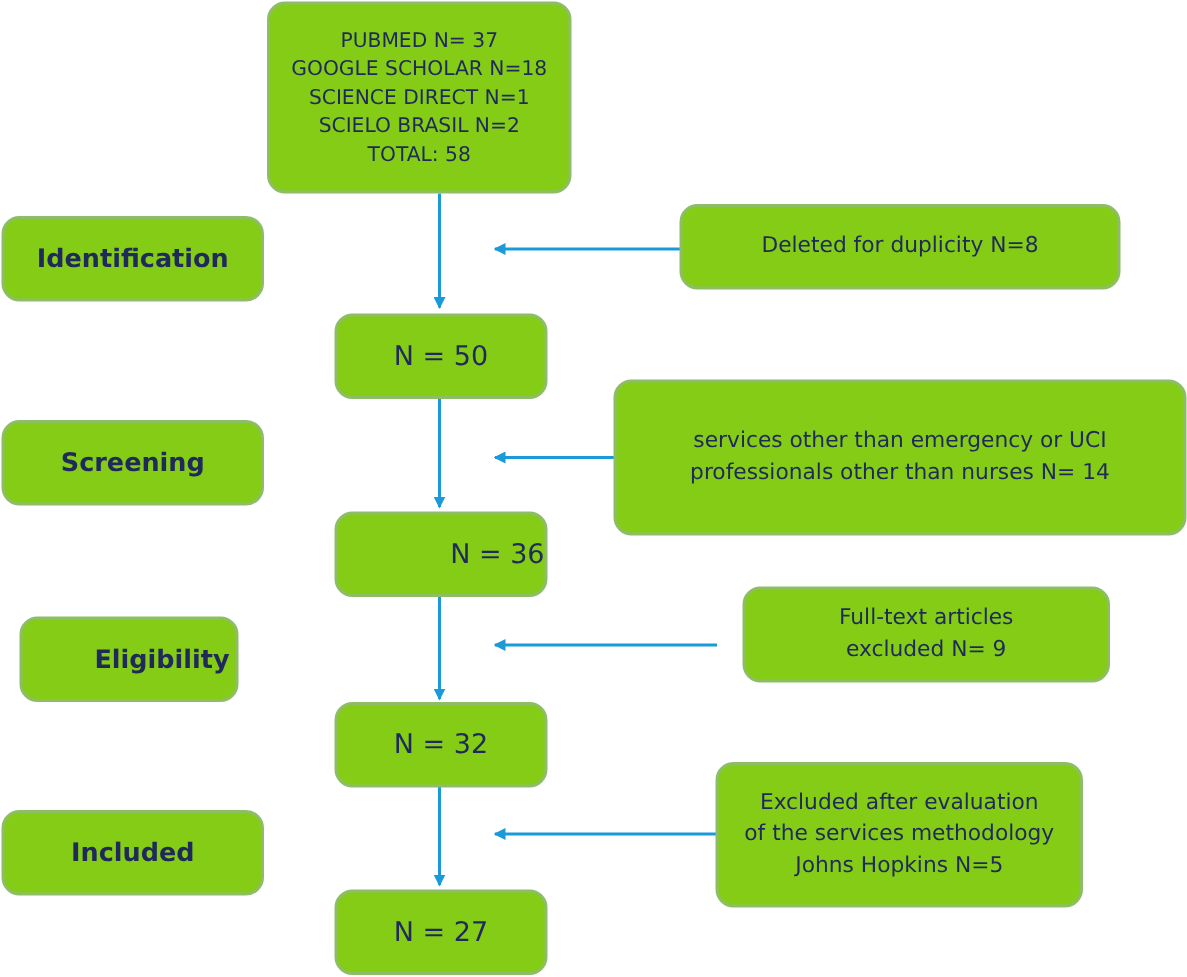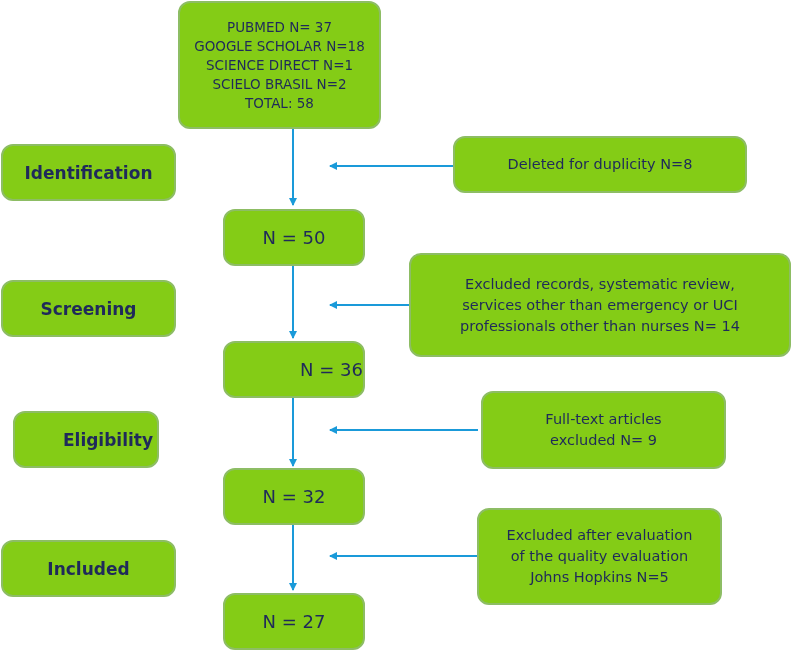--- a/index.html
+++ b/index.html
@@ -68,25 +68,24 @@
   <span>N = 32</span>
 </div>
 <div class="box count" style="left:223px;top:593px;width:142px;height:57px;">
   <span>N = 27</span>
 </div>
 
 <div class="box excl" style="left:453px;top:136px;width:294px;height:57px;">
   <span>Deleted for duplicity N=8</span>
 </div>
 <div class="box excl" style="left:409px;top:253px;width:382px;height:104px;">
-  <span>Excluded records, systematic review,</span>
   <span>services other than emergency or UCI</span>
   <span>professionals other than nurses N= 14</span>
 </div>
-<div class="box excl" style="left:481px;top:391px;width:245px;height:78px;">
+<div class="box excl" style="left:495px;top:391px;width:245px;height:64px;">
   <span>Full-text articles</span>
   <span>excluded N= 9</span>
 </div>
 <div class="box excl" style="left:477px;top:508px;width:245px;height:97px;">
   <span>Excluded after evaluation</span>
-  <span>of the quality evaluation</span>
+  <span>of the services methodology</span>
   <span>Johns Hopkins N=5</span>
 </div>
 
 </body></html>

